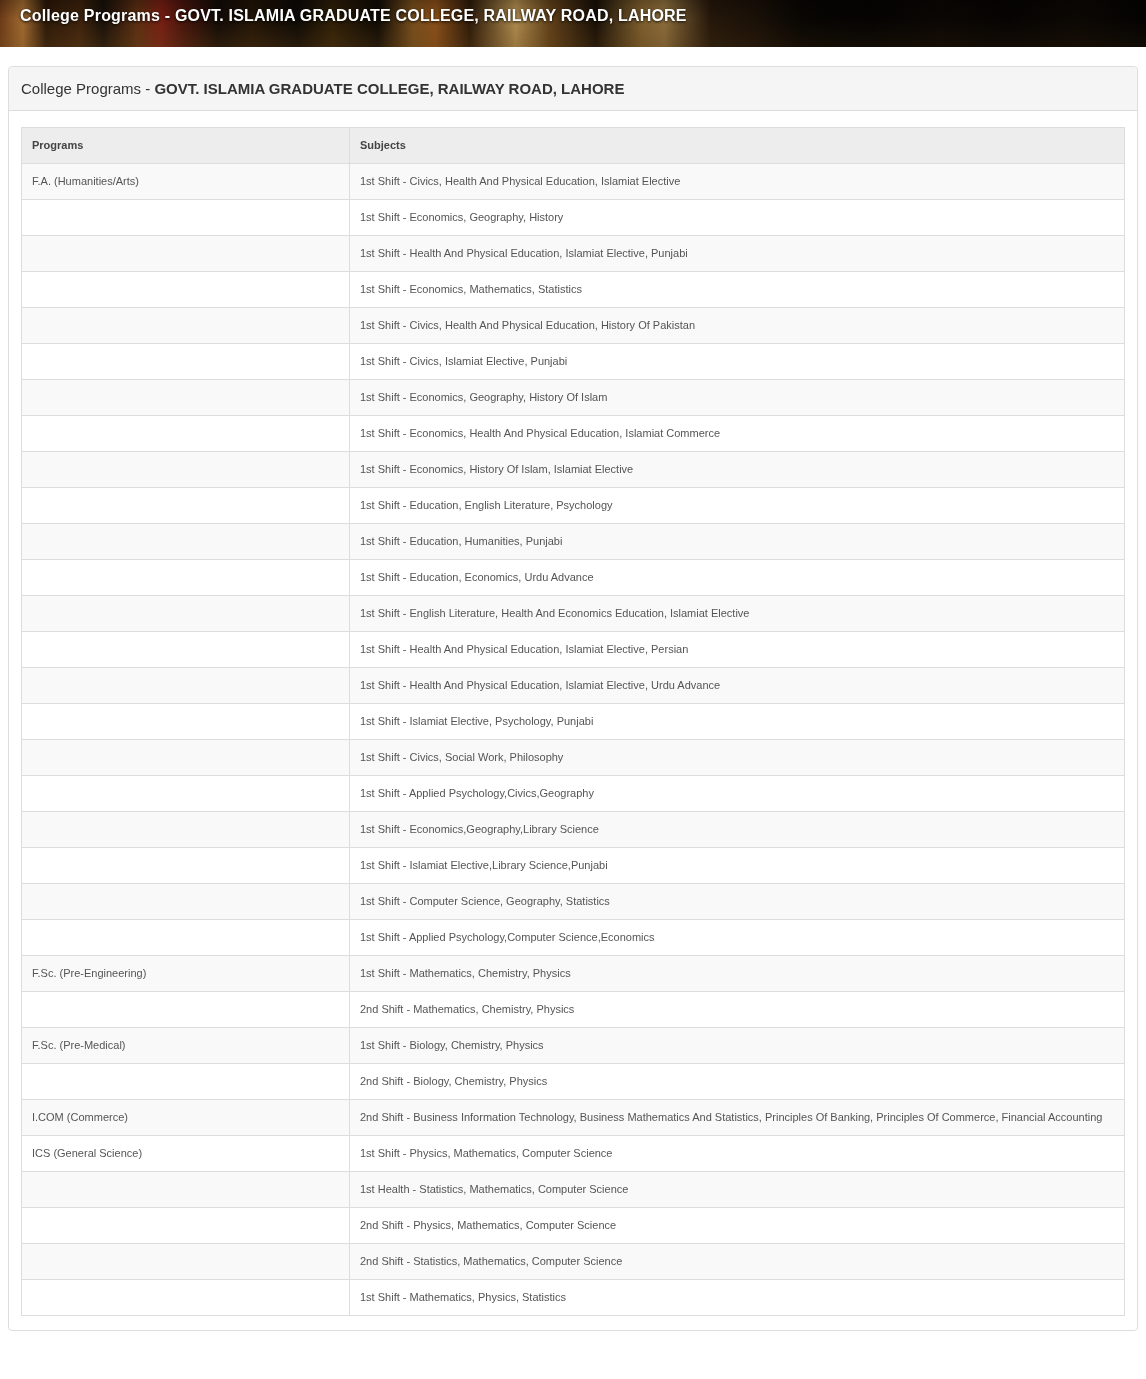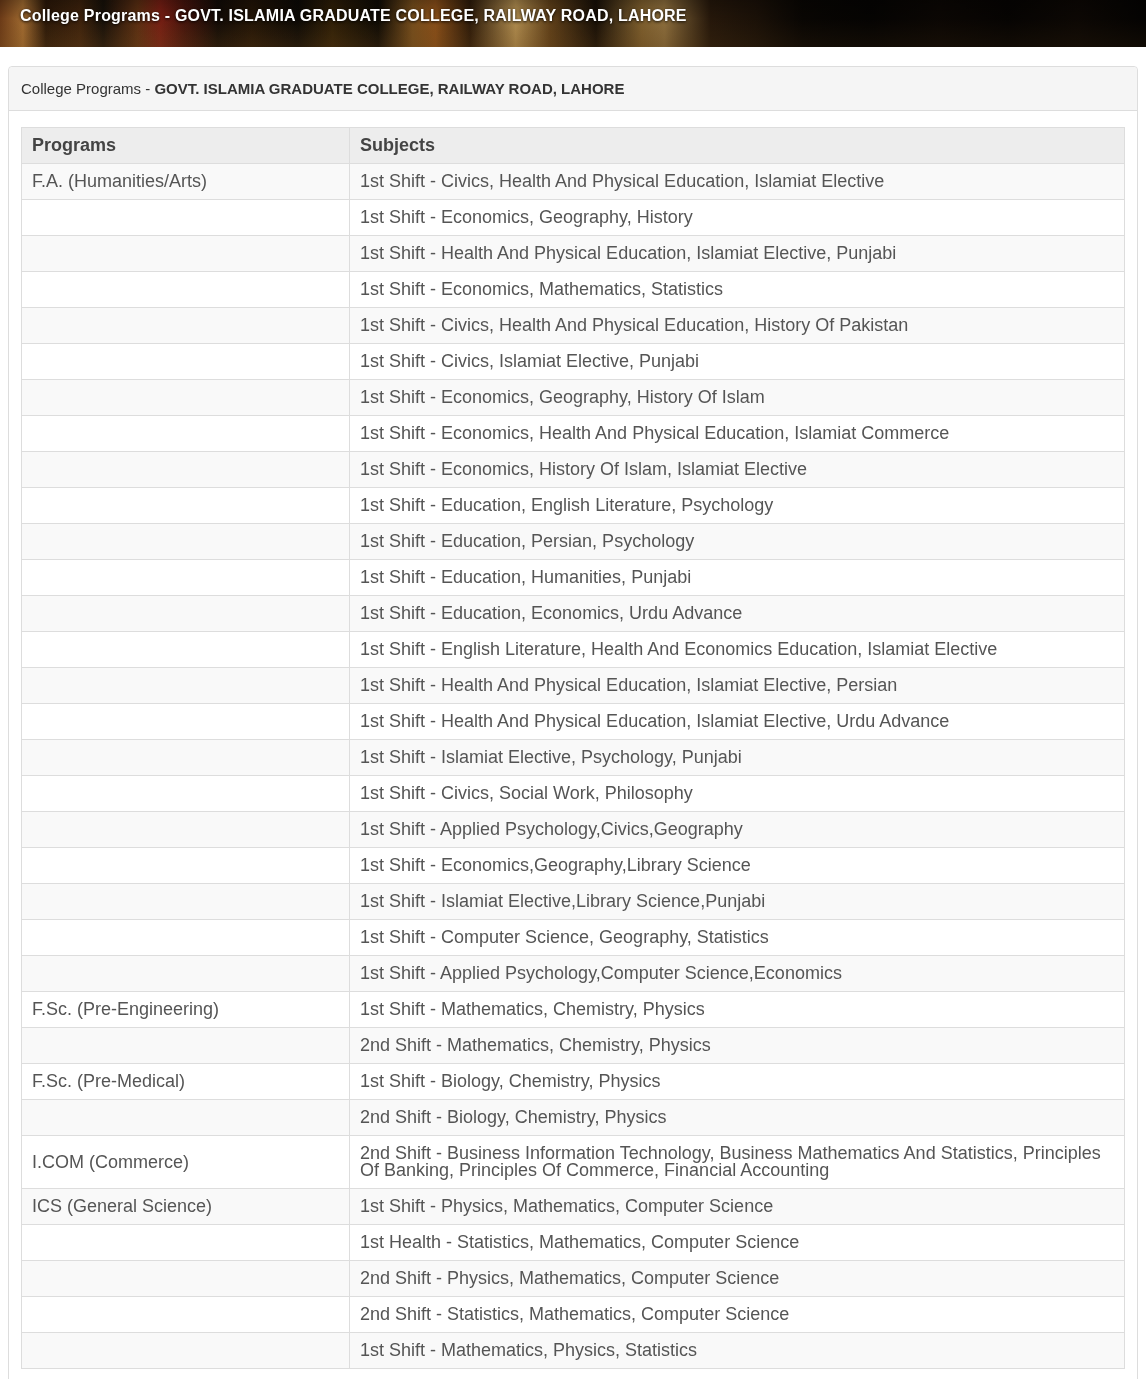--- a/index.html
+++ b/index.html
@@ -56,21 +56,21 @@
     white-space: nowrap;
   }
   .panel-heading .college-name { font-weight: bold; }
 
   .panel-body { padding: 16px 12px 14px 12px; }
 
   
   table.programs {
     width: 100%;
     border-collapse: collapse;
-    font-size: 18px;
+    font-size: 11px;
     color: #555555;
     table-layout: fixed;
   }
   table.programs th, table.programs td {
     border: 1px solid #dddddd;
     text-align: left;
     vertical-align: middle;
     padding: 9px 10px;
     line-height: 17px;
     overflow-wrap: break-word;
@@ -138,24 +138,20 @@
           <tr>
             <td></td>
             <td>1st Shift - Economics, History Of Islam, Islamiat Elective</td>
           </tr>
           <tr>
             <td></td>
             <td>1st Shift - Education, English Literature, Psychology</td>
           </tr>
           <tr>
             <td></td>
-            <td>1st Shift - Education, Persian, Psychology</td>
-          </tr>
-          <tr>
-            <td></td>
             <td>1st Shift - Education, Humanities, Punjabi</td>
           </tr>
           <tr>
             <td></td>
             <td>1st Shift - Education, Economics, Urdu Advance</td>
           </tr>
           <tr>
             <td></td>
             <td>1st Shift - English Literature, Health And Economics Education, Islamiat Elective</td>
           </tr>

